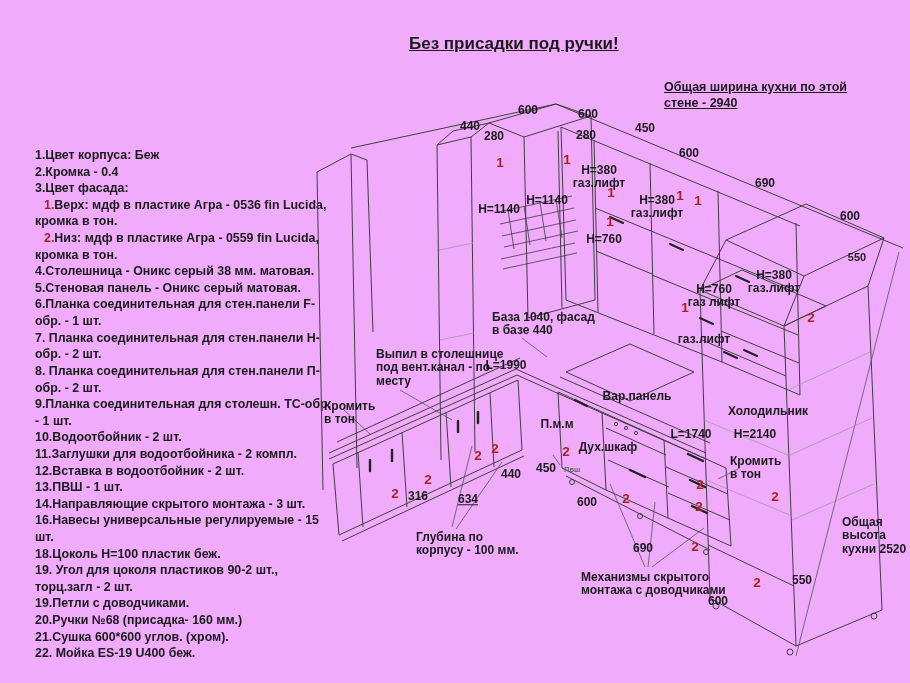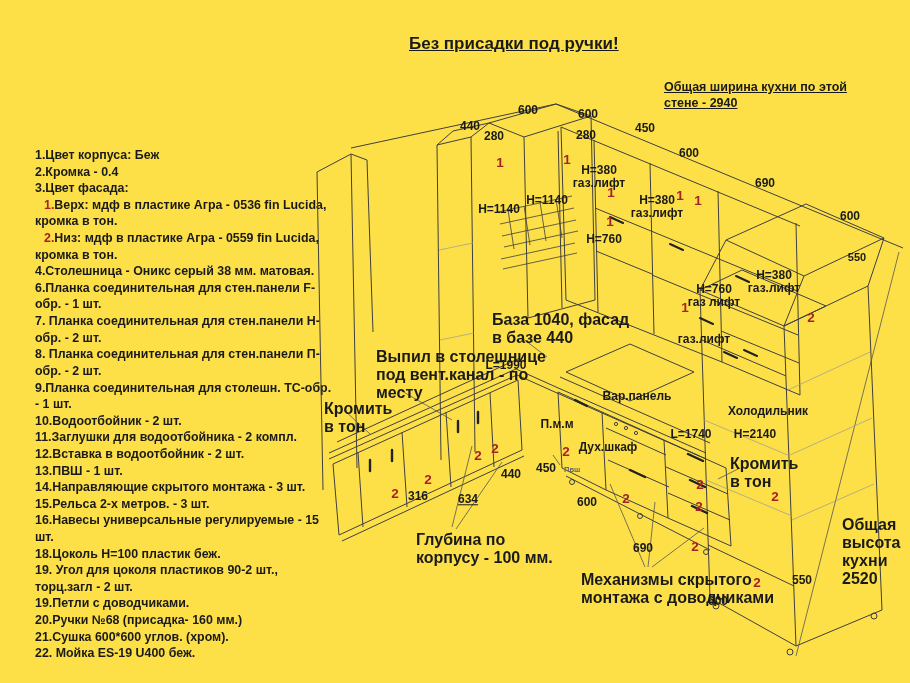--- a/index.html
+++ b/index.html
@@ -1,62 +1,62 @@
 <!DOCTYPE html>
 <html><head>
 <meta charset="utf-8">
 <style>
   html,body{margin:0;padding:0;background:#fff;}
-  .page{position:relative;width:910px;height:683px;background:#fde047;overflow:hidden;
+  .page{position:relative;width:910px;height:683px;background:#f0abfc;overflow:hidden;
         font-family:"Liberation Sans",sans-serif;color:#1a1a1a;}
   .title{position:absolute;left:409px;top:34px;font-size:17px;font-weight:bold;
          text-decoration:underline;white-space:nowrap;}
   .wall-note{position:absolute;left:664px;top:79px;font-size:12.5px;font-weight:bold;
          text-decoration:underline;white-space:pre-line;line-height:1.3;}
   .spec{position:absolute;left:35px;top:147px;width:298px;font-size:12.4px;
         font-weight:bold;line-height:1.34;}
   .spec-line{white-space:normal;}
   .spec-line.indent{text-indent:9px;}
   .rp{color:#a82222;}
   svg.wire{position:absolute;left:0;top:0;}
   .labels{position:absolute;left:0;top:0;width:910px;height:683px;pointer-events:none;}
   .lbl{position:absolute;font-weight:bold;color:#1a1a1a;white-space:pre-line;line-height:1.12;margin-left:8px;}
   .dim{font-size:12px;transform:translate(-50%,-50%);text-align:center;white-space:nowrap;}
   .dimml{font-size:12px;transform:translate(-50%,-50%);text-align:center;}
   .dim11{font-size:11px;transform:translate(-50%,-50%);}
-  .note{font-size:16px;}
+  .note{font-size:12px;}
   .red{font-size:13.5px;color:#a82222;transform:translate(-50%,-50%);}
   .tiny{font-size:7.5px;color:#666;}
 </style>
 </head>
 <body>
 
 <div class="page">
 
   <div class="title">Без присадки под ручки!</div>
   <div class="wall-note">Общая ширина кухни по этой 
 стене - 2940</div>
 
   <div class="spec">
       <div class="spec-line">1.Цвет корпуса: Беж</div>
       <div class="spec-line">2.Кромка - 0.4</div>
       <div class="spec-line">3.Цвет фасада:</div>
       <div class="spec-line indent"><span class="rp">1.</span>Верх: мдф в пластике Агра - 0536 fin Lucida, кромка в тон.</div>
       <div class="spec-line indent"><span class="rp">2.</span>Низ: мдф в пластике Агра - 0559 fin Lucida, кромка в тон.</div>
       <div class="spec-line">4.Столешница - Оникс серый 38 мм. матовая.</div>
+      <div class="spec-line">5.Стеновая панель - Оникс серый матовая.</div>
       <div class="spec-line">6.Планка соединительная для стен.панели F-обр. - 1 шт.</div>
       <div class="spec-line">7. Планка соединительная для стен.панели Н-обр. - 2 шт.</div>
       <div class="spec-line">8. Планка соединительная для стен.панели П-обр. - 2 шт.</div>
       <div class="spec-line">9.Планка соединительная для столешн. ТС-обр. - 1 шт.</div>
       <div class="spec-line">10.Водоотбойник - 2 шт.</div>
       <div class="spec-line">11.Заглушки для водоотбойника - 2 компл.</div>
       <div class="spec-line">12.Вставка в водоотбойник - 2 шт.</div>
       <div class="spec-line">13.ПВШ - 1 шт.</div>
       <div class="spec-line">14.Направляющие скрытого монтажа - 3 шт.</div>
-      <div class="spec-line">15.Рельса 2-х метров. - 3 шт.</div>
       <div class="spec-line">16.Навесы универсальные регулируемые - 15 шт.</div>
       <div class="spec-line">18.Цоколь Н=100 пластик беж.</div>
       <div class="spec-line">19. Угол для цоколя пластиков 90-2 шт., торц.загл - 2 шт.</div>
       <div class="spec-line">19.Петли с доводчиками.</div>
       <div class="spec-line">20.Ручки №68 (присадка- 160 мм.)</div>
       <div class="spec-line">21.Сушка 600*600 углов. (хром).</div>
       <div class="spec-line">22. Мойка ES-19 U400 беж.</div>
     </div>
 
   <div>

